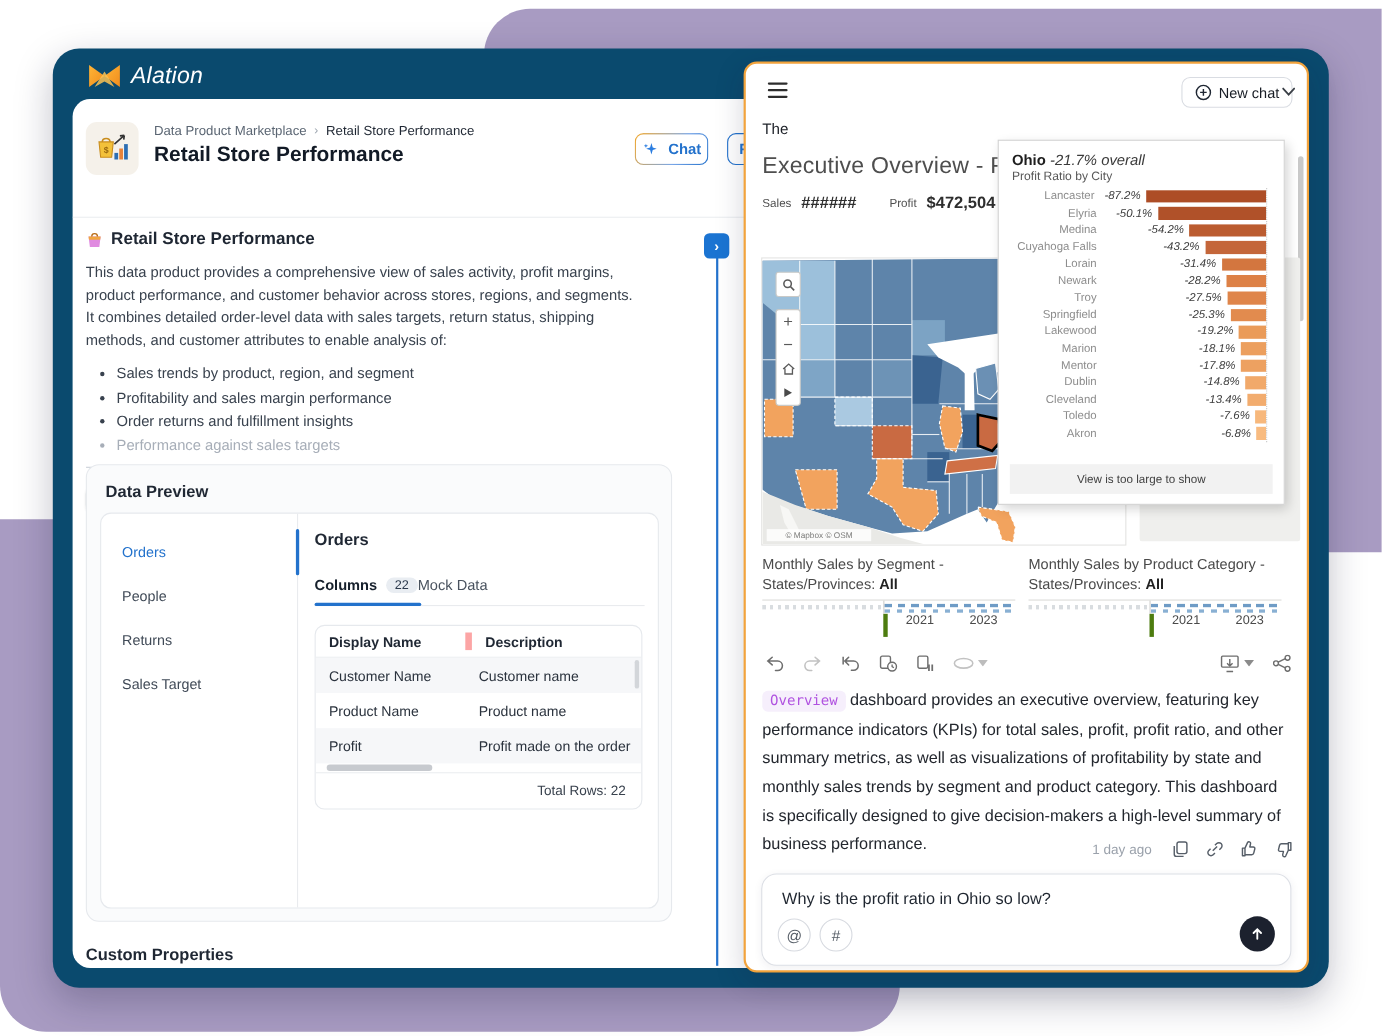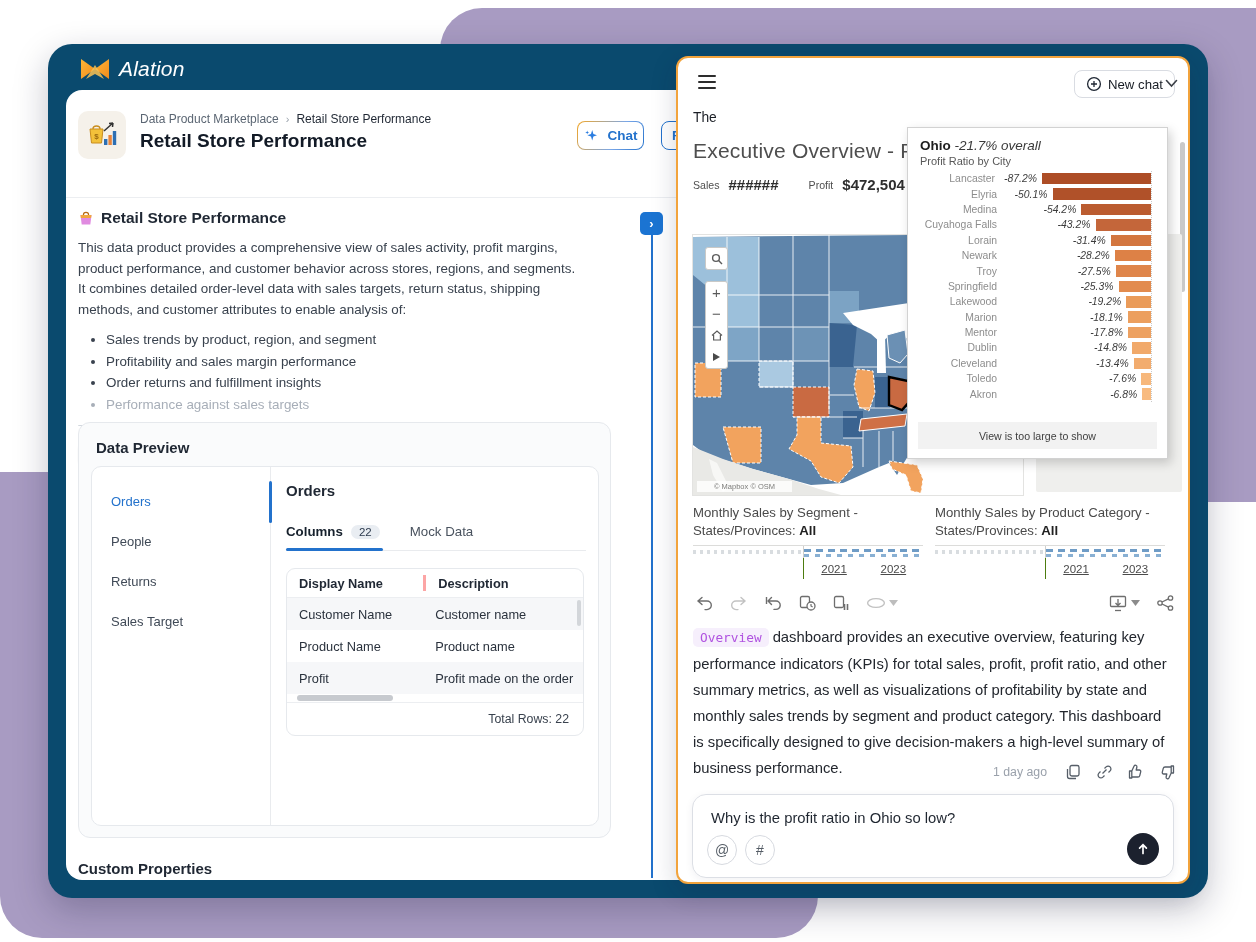--- a/index.html
+++ b/index.html
@@ -58,34 +58,34 @@
   .dp-inner { position:absolute; left:12px; top:43px; width:508px; height:360px; background:#fff;
               border:1px solid #e6e9ed; border-radius:10px; }
   .dp-nav { position:absolute; left:0; top:0; width:178px; height:100%; }
   .dp-nav-item { padding:0 0 0 19px; height:40px; display:flex; align-items:center; font-size:13px; color:#404a57; }
   .dp-nav { padding-top:14px; }
   .dp-nav-item.active { color:#2372cc; }
   .dp-vdivider { position:absolute; left:178px; top:0; width:1px; height:100%; background:#e9ebee; }
   .dp-active-bar { position:absolute; left:177px; top:14px; width:3px; height:42px; background:#2372cc; border-radius:2px; }
   .dp-body { position:absolute; left:194px; top:0; width:300px; height:100%; }
   .dp-body-title { position:absolute; top:15px; font-size:15px; font-weight:700; color:#1f2733; }
-  .dp-tabs { position:absolute; top:57px; display:flex; gap:30px; align-items:center; }
+  .dp-tabs { position:absolute; top:57px; display:flex; align-items:center; }
   .dp-tab { font-size:13.3px; display:flex; gap:8px; align-items:center; }
   .dp-tab .t-label { color:#49525e; }
   .dp-tab.active .t-label { color:#16202c; font-weight:700; }
   .tab-badge { background:#e9edf2; color:#2d3b4e; border-radius:9px; font-size:11.5px; padding:1px 8px; }
   .tab-badge:empty { display:none; }
   .dp-tab-underline { position:absolute; top:81px; left:0; width:97px; height:3px; background:#2372cc; border-radius:2px; }
   .dp-tab-hairline { position:absolute; top:83px; left:0; width:300px; height:1px; background:#e9ebee; }
   .dp-table { position:absolute; top:101px; left:0; width:298px; border:1px solid #e6e9ed; border-radius:9px; overflow:hidden; background:#fff; }
   .dpt-head { display:flex; height:29px; align-items:center; font-size:12.8px; font-weight:700; color:#1f2733;
               border-bottom:1px solid #eceef1; }
   .dpt-c1 { width:46%; padding-left:12px; }
   .dpt-c2 { width:54%; padding-left:12px; }
-  .dpt-head .dpt-c2 { border-left:3px solid #fca5a5; height:16px; display:flex; align-items:center; }
+  .dpt-head .dpt-c2 { border-left:6px solid #fca5a5; height:16px; display:flex; align-items:center; }
   .dpt-row { display:flex; height:32px; align-items:center; font-size:12.8px; color:#2a323d; position:relative; }
   .dpt-row:nth-child(odd) { background:#f6f7f9; }
   .dpt-vscroll { position:absolute; right:2px; top:31px; width:4px; height:26px; background:#d3d6da; border-radius:2px; }
   .dpt-hscroll { position:relative; height:8px; }
   .dpt-hscroll div { position:absolute; left:10px; top:1px; width:96px; height:6px; background:#c7cacf; border-radius:3px; }
   .dpt-footer { border-top:1px solid #eceef1; height:33px; display:flex; align-items:center; justify-content:flex-end;
                 padding-right:14px; font-size:12.3px; color:#39424e; }
   .custom-props { position:absolute; left:12px; top:770px; font-size:15px; font-weight:700; color:#1f2733; }
 
   
@@ -119,22 +119,22 @@
 
   .chart-title { position:absolute; top:446px; font-size:13.2px; color:#4a4a4a; line-height:18px; }
   .chart-title b { color:#222; }
   .sliver { position:absolute; top:487px; height:34px; }
   .sliver .s-top { height:13px; display:flex; border-top:1px solid #dcdcda; }
   .s-scribble { width:48%; background:repeating-linear-gradient(90deg,#cfd4d8 0 3px,transparent 3px 7px);
                 background-size:100% 4px; background-repeat:no-repeat; background-position:0 4px; opacity:.8; }
   .s-dashes { width:52%; border-left:1px solid #cfcfcd;
               background:repeating-linear-gradient(90deg,#6f9cc6 0 7px,transparent 7px 12px) 0 3px/100% 3px no-repeat,
                          repeating-linear-gradient(90deg,#89b0d3 0 5px,transparent 5px 11px) 0 8px/100% 3px no-repeat; }
-  .s-years { height:21px; width:52%; margin-left:48%; border-left:1px solid #4d7c0f;
-             display:flex; align-items:center; justify-content:space-around; font-size:11.5px; color:#4a4a4a;text-decoration:underline; }
+  .s-years { height:21px; width:52%; margin-left:48%; border-left:4px solid #4d7c0f;
+             display:flex; align-items:flex-start; justify-content:space-around; font-size:11.5px; color:#4a4a4a; }
 
   .tb-toolbar { position:absolute; left:18px; top:533px; width:478px; height:24px; display:flex; align-items:center; gap:17px; }
   .tb-toolbar .spacer { flex:1; }
   .tb-ic { display:flex; align-items:center; gap:3px; }
 
   
   .msg { position:absolute; left:15px; top:566px; width:482px; font-size:14.8px; color:#23272e; line-height:26px; }
   .code-chip { font-family:"DejaVu Sans Mono", monospace; font-size:12.8px; color:#b052e0; background:#f6effc;
                border-radius:5px; padding:2px 7px; margin-right:4px; }
   .msg-meta { position:absolute; left:15px; top:706px; width:482px; display:flex; align-items:center; justify-content:flex-end; gap:15px; }

